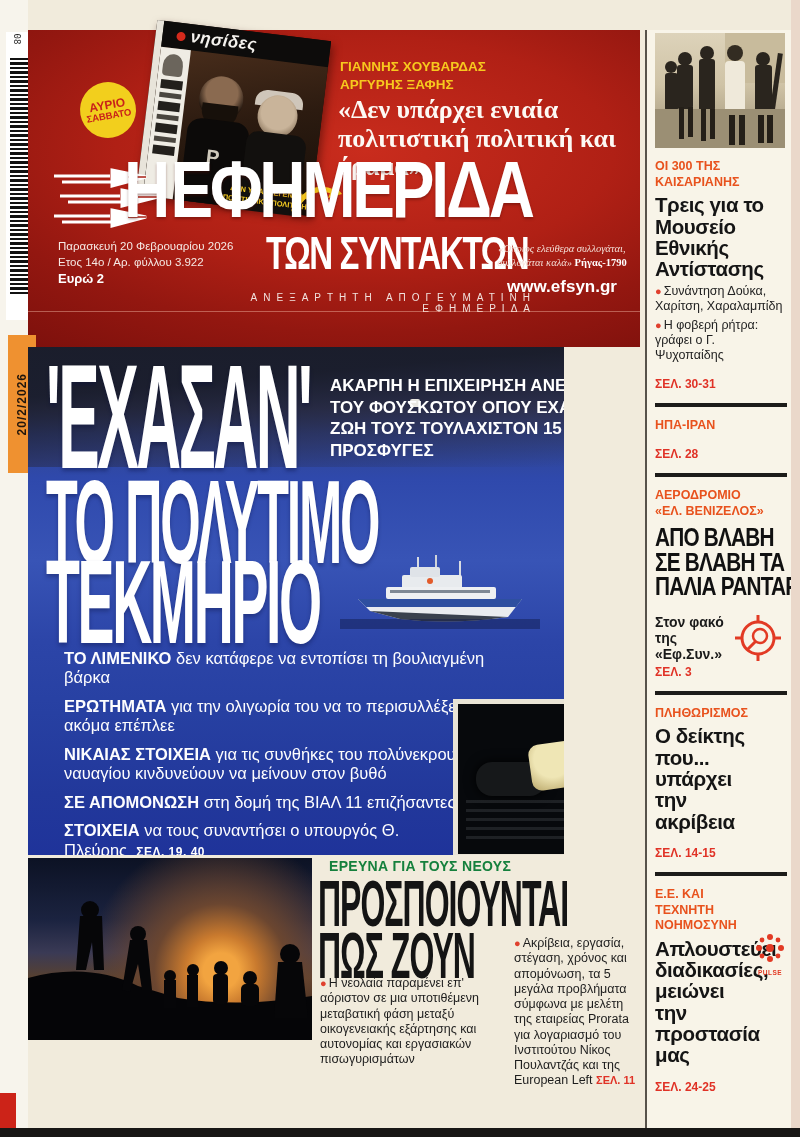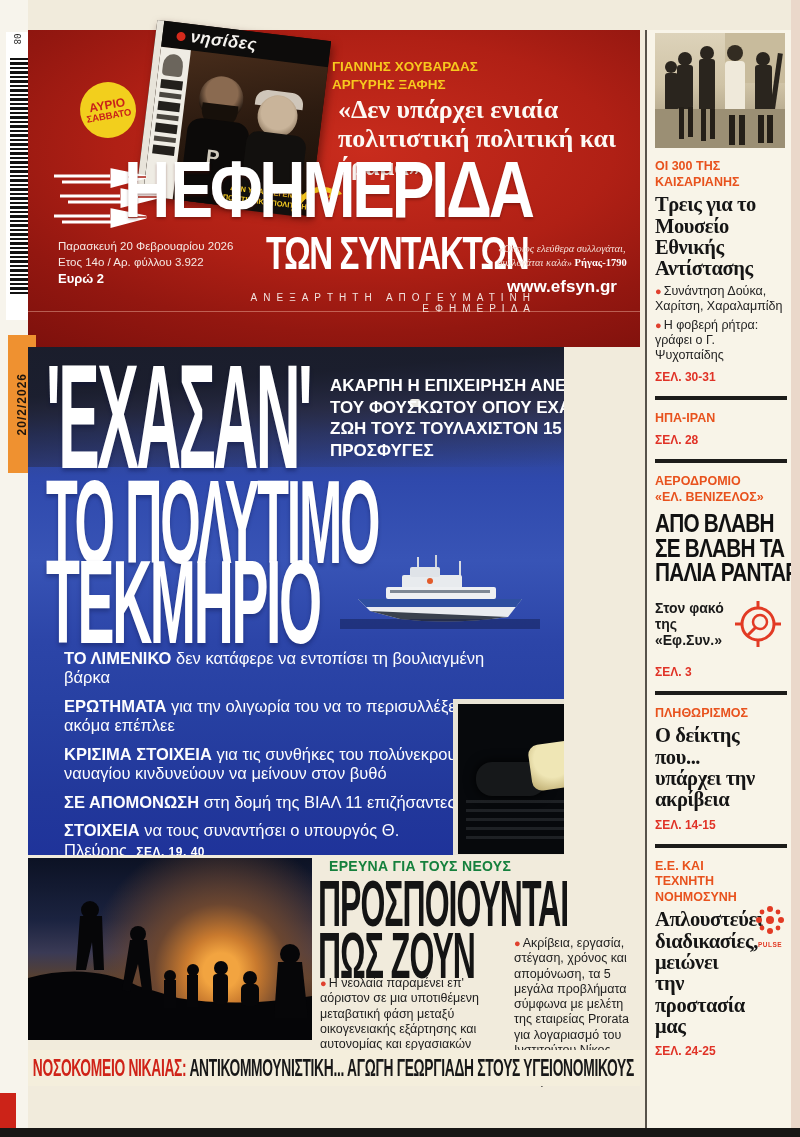--- a/index.html
+++ b/index.html
@@ -39,21 +39,21 @@
     background:radial-gradient(circle at 50% 38%,#8a6a50 0 45%,#241810 72%);}
   .beard1{position:absolute;left:48px;top:50px;width:36px;height:24px;border-radius:0 0 18px 18px;background:#17100a;}
   .body1{position:absolute;left:36px;top:66px;width:62px;height:84px;border-radius:14px 14px 0 0;background:#0c0a09;}
   .pshirt{position:absolute;left:58px;top:92px;color:#cfc9bb;font-size:20px;font-weight:900;}
   .head2{position:absolute;left:104px;top:34px;width:40px;height:42px;border-radius:50%;
     background:radial-gradient(circle at 50% 42%,#c9b49a 0 52%,#8f7a62 78%);}
   .hair2{position:absolute;left:100px;top:30px;width:48px;height:16px;border-radius:12px 12px 0 0;background:#cfc6ba;}
   .body2{position:absolute;left:96px;top:72px;width:60px;height:80px;border-radius:12px 12px 0 0;background:#12100e;}
   .mag-cap{position:absolute;right:4px;bottom:4px;width:118px;color:#f7cd22;font-size:7.5px;font-weight:800;
     text-align:right;line-height:1.25;}
-  .names{position:absolute;left:304px;top:28px;color:#f7c91e;font-size:13.5px;font-weight:800;line-height:1.3;}
+  .names{position:absolute;left:312px;top:28px;color:#f7c91e;font-size:13.5px;font-weight:800;line-height:1.3;}
   .quote{position:absolute;left:310px;top:66px;width:304px;color:#fdf9f4;font-family:"Liberation Serif","DejaVu Serif",serif;
     font-weight:700;font-size:26px;line-height:1.1;}
   .arrow-doodle{position:absolute;left:262px;top:146px;}
   .pens-logo{position:absolute;left:26px;top:136px;}
   .mh-title1{position:absolute;left:96px;top:120px;color:#fff;font-size:80px;font-weight:900;letter-spacing:-4px;
     word-spacing:-14px;transform:scaleX(.8);transform-origin:0 50%;line-height:1;text-shadow:0 2px 3px rgba(70,10,5,.4);white-space:nowrap;}
   .mh-info{position:absolute;left:30px;top:208px;color:#f6e9e4;font-size:11.5px;line-height:1.4;}
   .mh-info .b{font-weight:800;font-size:13px;color:#fff;}
   .mh-title2{position:absolute;left:238px;top:200px;color:#fff;font-size:46px;font-weight:900;letter-spacing:-2px;
     transform:scaleX(.72);transform-origin:0 50%;line-height:1;white-space:nowrap;}
@@ -111,23 +111,23 @@
   .strip{left:28px;top:1050px;width:612px;height:36px;background:#f4eedc;display:flex;align-items:center;overflow:hidden;}
   .strip-in{white-space:nowrap;transform:scaleX(.6);transform-origin:0 50%;padding-left:8px;font-weight:900;font-size:23px;letter-spacing:-.5px;}
   .strip-label{color:#cf2318;} .strip-text{color:#181818;}
 
   
   .sidebar{left:645px;top:30px;width:148px;height:1100px;background:#f8f4e8;border-left:2px solid #57524a;
     padding:0 6px 0 8px;box-sizing:border-box;overflow:hidden;}
   .sb-photo1{width:130px;height:115px;position:relative;overflow:hidden;
     background:linear-gradient(180deg,#ddd3ba 0%,#cfc3a6 45%,#b3a78c 75%,#9a8e74 100%);}
   .kicker-or{color:#e8521d;font-weight:800;font-size:12.5px;line-height:1.25;margin-top:11px;}
-  .sb-title{color:#151515;font-weight:800;font-size:20.5px;line-height:1.04;letter-spacing:-.4px;margin-top:4px;font-family:Liberation Serif, serif;}
+  .sb-title{color:#151515;font-weight:800;font-size:20.5px;line-height:1.04;letter-spacing:-.4px;margin-top:4px;}
   .sb-li{font-size:12.5px;line-height:1.2;color:#222;margin-top:4px;}
-  .sb-pg{color:#e03226;font-weight:800;font-size:12px;margin-top:7px;}
+  .sb-pg{color:#e03226;font-weight:800;font-size:12px;margin-top:14px;}
   .rule{height:4px;background:#1d1c1a;margin:12px 0 0;}
   .sb-cond{color:#111;font-weight:900;font-size:26px;line-height:.94;letter-spacing:-1px;
     transform:scaleX(.8);transform-origin:0 0;margin-top:6px;white-space:nowrap;}
   .scope-row{display:flex;align-items:center;gap:4px;margin-top:14px;}
   .scope-note{font-size:14px;font-weight:700;color:#1a1a1a;line-height:1.15;}
   .s5{position:relative;}
   .s5 .sb-title{width:96px;}
   .pulse-ico{position:absolute;right:0px;top:44px;text-align:center;}
   .pulse-ico .pl{color:#e23a24;font-size:6.5px;font-weight:800;letter-spacing:.5px;}
   .red-sq{left:0;top:1093px;width:16px;height:38px;background:#cc2318;}
@@ -248,21 +248,21 @@
 
     <div class="lead-h lead-h1">'ΕΧΑΣΑΝ'</div>
     <div class="lead-h lead-h2">ΤΟ ΠΟΛΥΤΙΜΟ</div>
     <div class="lead-h lead-h3">ΤΕΚΜΗΡΙΟ</div>
 
     <div class="lead-sub">ΑΚΑΡΠΗ Η ΕΠΙΧΕΙΡΗΣΗ ΑΝΕΛΚΥΣΗΣ ΤΟΥ ΦΟΥΣΚΩΤΟΥ ΟΠΟΥ ΕΧΑΣΑΝ ΤΗ ΖΩΗ ΤΟΥΣ ΤΟΥΛΑΧΙΣΤΟΝ 15 ΠΡΟΣΦΥΓΕΣ</div>
 
     <div class="lead-bullets">
       <div class="li"><span class="ld">ΤΟ ΛΙΜΕΝΙΚΟ</span><span> δεν κατάφερε να εντοπίσει τη βουλιαγμένη βάρκα</span></div>
       <div class="li"><span class="ld">ΕΡΩΤΗΜΑΤΑ</span><span> για την ολιγωρία του να το περισυλλέξει όσο ακόμα επέπλεε</span></div>
-      <div class="li"><span class="ld">ΚΡΙΣΙΜΑ ΣΤΟΙΧΕΙΑ</span><span> για τις συνθήκες του πολύνεκρου ναυαγίου κινδυνεύουν να μείνουν στον βυθό</span></div>
+      <div class="li"><span class="ld">ΝΙΚΑΙΑΣ ΣΤΟΙΧΕΙΑ</span><span> για τις συνθήκες του πολύνεκρου ναυαγίου κινδυνεύουν να μείνουν στον βυθό</span></div>
       <div class="li"><span class="ld">ΣΕ ΑΠΟΜΟΝΩΣΗ</span><span> στη δομή της ΒΙΑΛ 11 επιζήσαντες</span></div>
       <div class="li"><span class="ld">ΣΤΟΙΧΕΙΑ</span><span> να τους συναντήσει ο υπουργός Θ. Πλεύρης</span>&nbsp;&nbsp;<span class="pg-w">ΣΕΛ. 19, 40</span></div>
     </div>
 
     <div class="inset">
       <div class="wreck-dark"></div>
       <div class="wreck-cyl"></div>
       <div class="wreck-side"></div>
       <div class="wreck-rip"></div>
     </div>
@@ -292,26 +292,20 @@
   <div class="abs kicker-red youth-kicker">ΕΡΕΥΝΑ ΓΙΑ ΤΟΥΣ ΝΕΟΥΣ</div>
   <div class="youth-h youth-h1">ΠΡΟΣΠΟΙΟΥΝΤΑΙ</div>
   <div class="youth-h youth-h2">ΠΩΣ ΖΟΥΝ</div>
   <div class="abs news-bullet youth-b1">
     <span class="dot">●</span><span>Η νεολαία παραμένει επ' αόριστον σε μια υποτιθέμενη μεταβατική φάση μεταξύ οικογενειακής εξάρτησης και αυτονομίας και εργασιακών πισωγυρισμάτων</span>
   </div>
   <div class="abs news-bullet youth-b2">
     <span class="dot">●</span><span>Ακρίβεια, εργασία, στέγαση, χρόνος και απομόνωση, τα 5 μεγάλα προβλήματα σύμφωνα με μελέτη της εταιρείας Prorata για λογαριασμό του Ινστιτούτου Νίκος Πουλαντζάς και της European Left</span>&nbsp;<span class="pg-r">ΣΕΛ. 11</span>
   </div>
 
-  <div class="abs strip">
-    <div class="strip-in">
-      <span class="strip-label">ΝΟΣΟΚΟΜΕΙΟ ΝΙΚΑΙΑΣ:</span><span class="strip-text"> ΑΝΤΙΚΟΜΜΟΥΝΙΣΤΙΚΗ... ΑΓΩΓΗ ΓΕΩΡΓΙΑΔΗ ΣΤΟΥΣ ΥΓΕΙΟΝΟΜΙΚΟΥΣ</span>
-      &nbsp;&nbsp;
-    </div>
-  </div>
 
   <div class="abs sidebar">
     <div style="height:3px"></div>
     <div class="sb-photo1">
       <svg width="130" height="115" viewBox="0 0 130 115">
         <rect x="70" y="0" width="60" height="50" fill="#c8bb9c"></rect>
         <g fill="#2a251e">
           <circle cx="30" cy="26" r="7"></circle>
             <rect x="22" y="32" width="16" height="44" rx="3"></rect>
           <circle cx="52" cy="20" r="7"></circle>
@@ -359,21 +353,21 @@
       <svg width="50" height="50" viewBox="0 0 50 50">
         <circle cx="25" cy="25" r="16" fill="none" stroke="#e23a24" stroke-width="3"></circle>
         <line x1="25" y1="2" x2="25" y2="10" stroke="#e23a24" stroke-width="3"></line>
         <line x1="25" y1="40" x2="25" y2="48" stroke="#e23a24" stroke-width="3"></line>
         <line x1="2" y1="25" x2="10" y2="25" stroke="#e23a24" stroke-width="3"></line>
         <line x1="40" y1="25" x2="48" y2="25" stroke="#e23a24" stroke-width="3"></line>
         <circle cx="27" cy="23" r="7" fill="none" stroke="#e23a24" stroke-width="2.5"></circle>
         <line x1="22" y1="29" x2="15" y2="36" stroke="#e23a24" stroke-width="3" stroke-linecap="round"></line>
       </svg>
     </div>
-    <div class="sb-pg" style="margin-top:16px">ΣΕΛ. 3</div>
+    <div class="sb-pg" style="margin-top:2px">ΣΕΛ. 3</div>
 
     <div class="rule"></div>
     <div class="kicker-or">ΠΛΗΘΩΡΙΣΜΟΣ</div>
     <div class="sb-title" style="width:104px">Ο δείκτης που... υπάρχει την ακρίβεια</div>
     <div class="sb-pg">ΣΕΛ. 14-15</div>
 
     <div class="rule"></div>
     <div class="s5">
       <div class="kicker-or" style="width:110px">Ε.Ε. ΚΑΙ ΤΕΧΝΗΤΗ ΝΟΗΜΟΣΥΝΗ</div>
       <div class="sb-title">Απλουστεύει διαδικασίες, μειώνει την προστασία μας</div>

